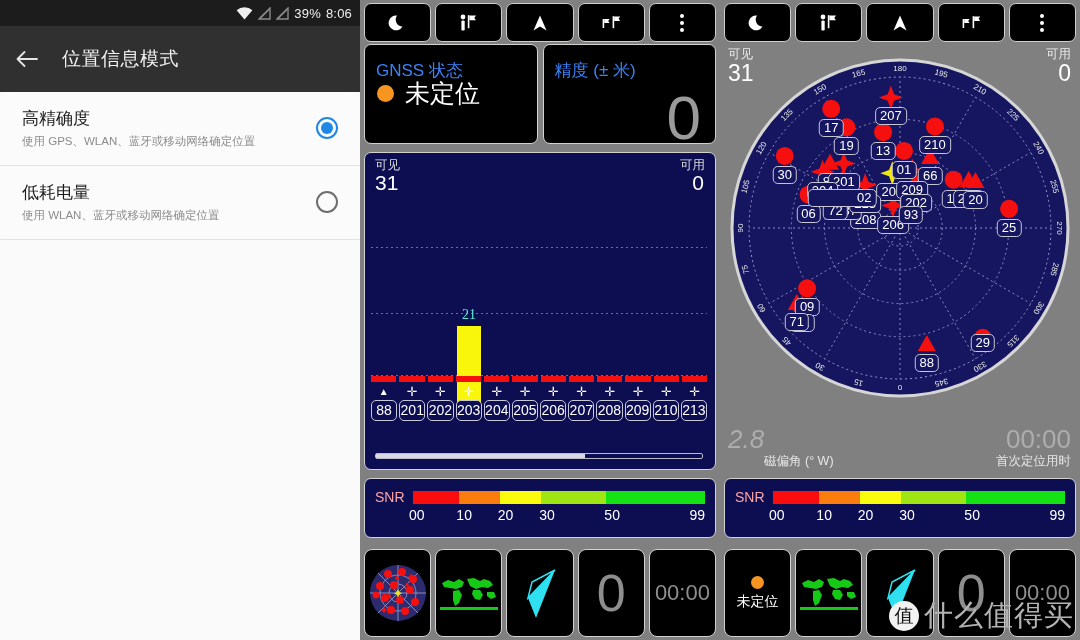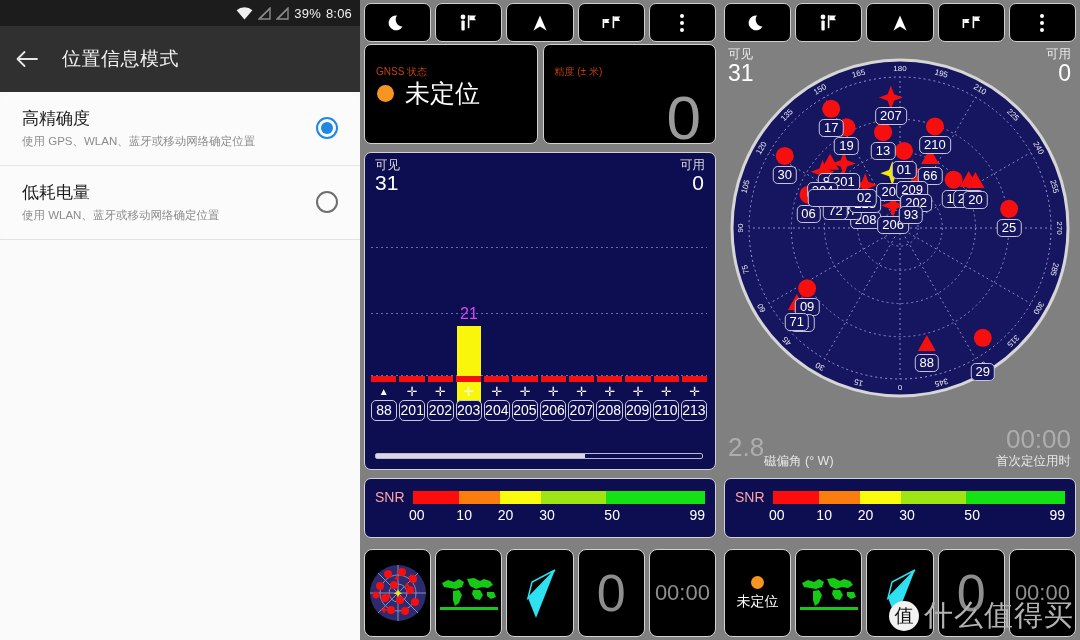--- a/index.html
+++ b/index.html
@@ -63,21 +63,21 @@
   .tb-btn {
     flex: 1; background: #000; border: 1px solid #cfcfcf; border-radius: 7px;
     display: flex; align-items: center; justify-content: center; color: #fff;
   }
 
   .card-row { display: flex; gap: 5px; padding: 0 4px; }
   .card {
     background: #000; border: 1px solid #d2d2d2; border-radius: 7px;
     position: relative; overflow: hidden;
   }
-  .card-label { position: absolute; left: 11px; top: 20px; font-size: 10px; color: #c2410c; }
+  .card-label { position: absolute; left: 11px; top: 14px; font-size: 17px; color: #3b82f6; }
   #gnss-card { flex: 1; height: 100px; }
   #acc-card { flex: 1; height: 100px; }
   .gnss-val {
     position: absolute; left: 12px; top: 32px; display: flex; align-items: center; gap: 11px;
   }
   .dot-orange { width: 17px; height: 17px; border-radius: 50%; background: #f79520; }
   .gnss-text { font-size: 25px; color: #fff; }
   .big-zero {
     position: absolute; right: 14px; bottom: -6px; font-size: 62px;
     color: #9a9a9a; font-weight: 400; line-height: 1;
@@ -97,21 +97,21 @@
     position: absolute; left: 6px; top: 46px; right: 8px; height: 220px;
   }
   .gridline {
     position: absolute; left: 0; right: 0; height: 1px;
     background: repeating-linear-gradient(to right,#6a6ab0 0 2px,transparent 2px 5px);
   }
   .bar {
     position: absolute; bottom: 0; background: #f9f60c; width: 24px;
   }
   .bar-label {
-    position: absolute; font-size: 16px; color: #d946ef; transform: translateX(-50%);
+    position: absolute; font-size: 14px; color: #5eead4; transform: translateX(-50%); font-family: Liberation Serif, serif;
   }
   #ticks { position: absolute; left: 6px; right: 8px; bottom: 48px; }
   .tick-base {
     display: flex; gap: 3px; height: 6px;
   }
   .tick-seg { flex: 1; background: #f50f0f; }
   .tick-marks { display: flex; gap: 3px; height: 16px; margin-top: 1px; }
   .tick-mark { flex: 1; display: flex; align-items: center; justify-content: center; color: #fff; font-size: 12px; }
   .id-row { display: flex; gap: 2px; margin-top: 1px; }
   .id-chip {
@@ -149,21 +149,21 @@
 
   
   #sky-head { position: relative; height: 44px; margin-top: 2px; }
   #sky-head .sh-l { position: absolute; left: 8px; top: 0px; font-size: 12.5px; color: #e9e9e9; }
   #sky-head .sh-r { position: absolute; right: 9px; top: 0px; font-size: 12.5px; color: #e9e9e9; }
   #sky-head .sh-lv { position: absolute; left: 8px; top: 14px; font-size: 23px; color: #fff; }
   #sky-head .sh-rv { position: absolute; right: 9px; top: 14px; font-size: 23px; color: #fff; }
   #skyplot-wrap { position: absolute; left: 0; top: 46px; width: 360px; height: 388px; }
   #sky-svg { position: absolute; left: 0; top: 0; }
   #sky-foot { position: absolute; left: 0; top: 424px; width: 360px; height: 48px; }
-  #sky-foot .sf-lv { position: absolute; left: 8px; top: 8px; font-size: 26px; color: #adadad; }
+  #sky-foot .sf-lv { position: absolute; left: 8px; top: 0; font-size: 26px; color: #adadad; font-style: italic; }
   #sky-foot .sf-rv { position: absolute; right: 9px; top: 0; font-size: 26px; color: #adadad; }
   #sky-foot .sf-l { position: absolute; left: 8px; top: 29px; font-size: 12.5px; color: #e6e6e6; margin-left: 36px; }
   #sky-foot .sf-r { position: absolute; right: 9px; top: 29px; font-size: 12.5px; color: #e6e6e6; }
 
   .sat-chip {
     position: absolute; transform: translate(-50%, 0);
     border: 1px solid #c6c6d6; border-radius: 5px; background: #151560;
     color: #fff; font-size: 13px; padding: 0px 4px 1px 4px; white-space: nowrap;
   }
   #watermark {
@@ -576,21 +576,21 @@
             <div class="sat-chip" style="left: 145.157px; top: 148.972px;">213</div>
             <div class="sat-chip" style="left: 115.434px; top: 156.21px;">72</div>
             <div class="sat-chip" style="left: 122.164px; top: 143.47px; padding-left: 48px;">02</div>
             <div class="sat-chip" style="left: 248.718px; top: 143.883px;">205</div>
             <div class="sat-chip" style="left: 255.41px; top: 144.878px;">20</div>
             <div class="sat-chip" style="left: 184.039px; top: 114.928px;">01</div>
             <div class="sat-chip" style="left: 87.1312px; top: 252.31px;">09</div>
             <div class="sat-chip" style="left: 82.1641px; top: 268.438px;">71</div>
             <div class="sat-chip" style="left: 289.051px; top: 172.771px;">25</div>
             <div class="sat-chip" style="left: 206.797px; top: 308.069px;">88</div>
-            <div class="sat-chip" style="left: 262.796px; top: 317px;">29</div>
+            <div class="sat-chip" style="left: 262.796px; top: 288px;">29</div>
             <div class="sat-chip" style="left: 76.8413px; top: 266.949px;">71</div>
           </div>
       </div>
 
       <div id="sky-foot">
         <div class="sf-lv">2.8</div>
         <div class="sf-l">磁偏角 (° W)</div>
         <div class="sf-rv">00:00</div>
         <div class="sf-r">首次定位用时</div>
       </div>

